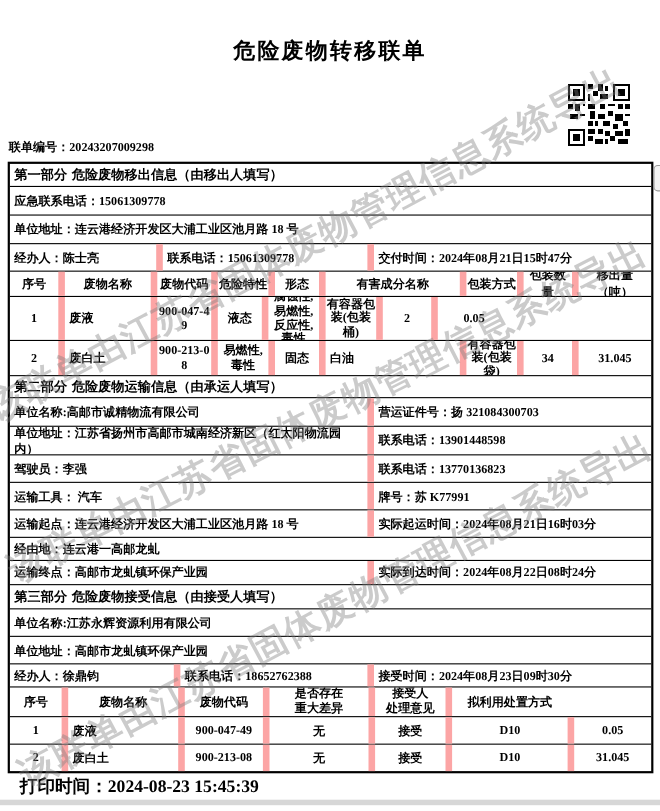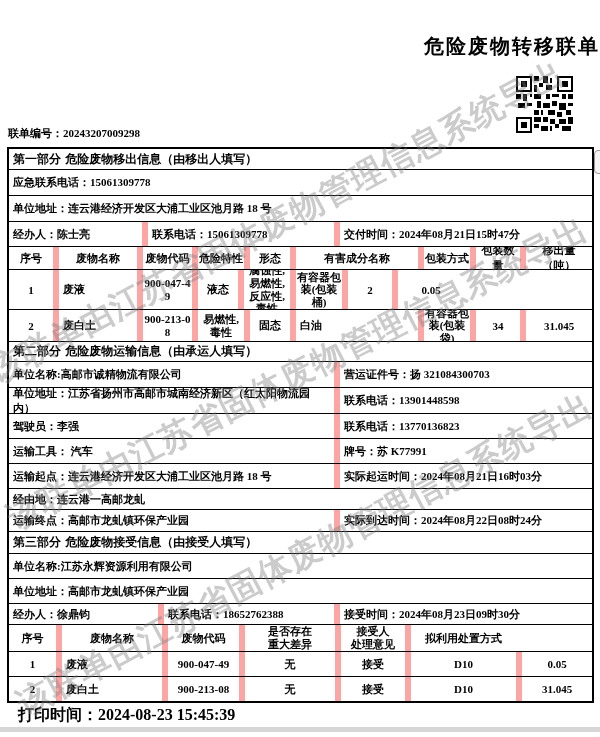--- a/index.html
+++ b/index.html
@@ -1,20 +1,20 @@
 <!DOCTYPE html>
 <html><head>
 <meta charset="utf-8">
 <style>
   * { margin:0; padding:0; box-sizing:border-box; }
   html,body { width:600px; height:737px; background:#fff; overflow:hidden;
     font-family:"Liberation Serif","DejaVu Sans",sans-serif; color:#000; }
   #page { position:relative; width:600px; height:737px; background:#fff; }
 
-  .doc-title { position:absolute; top:33px; left:0; width:600px; text-align:right;
+  .doc-title { position:absolute; top:33px; left:0; width:600px; text-align:center;
     font-size:20px; font-weight:bold; letter-spacing:2px;
     font-family:"DejaVu Sans","Liberation Sans",sans-serif; }
 
   .form-no { position:absolute; top:126px; left:8px; font-size:11px; font-weight:bold; }
 
   .qr { position:absolute; top:76px; left:516px; width:57px; height:57px; }
 
   
   .wm { position:absolute; white-space:nowrap; font-size:33px; font-weight:bold;
     letter-spacing:1px; color:rgba(125,125,125,0.40); transform-origin:left center;

